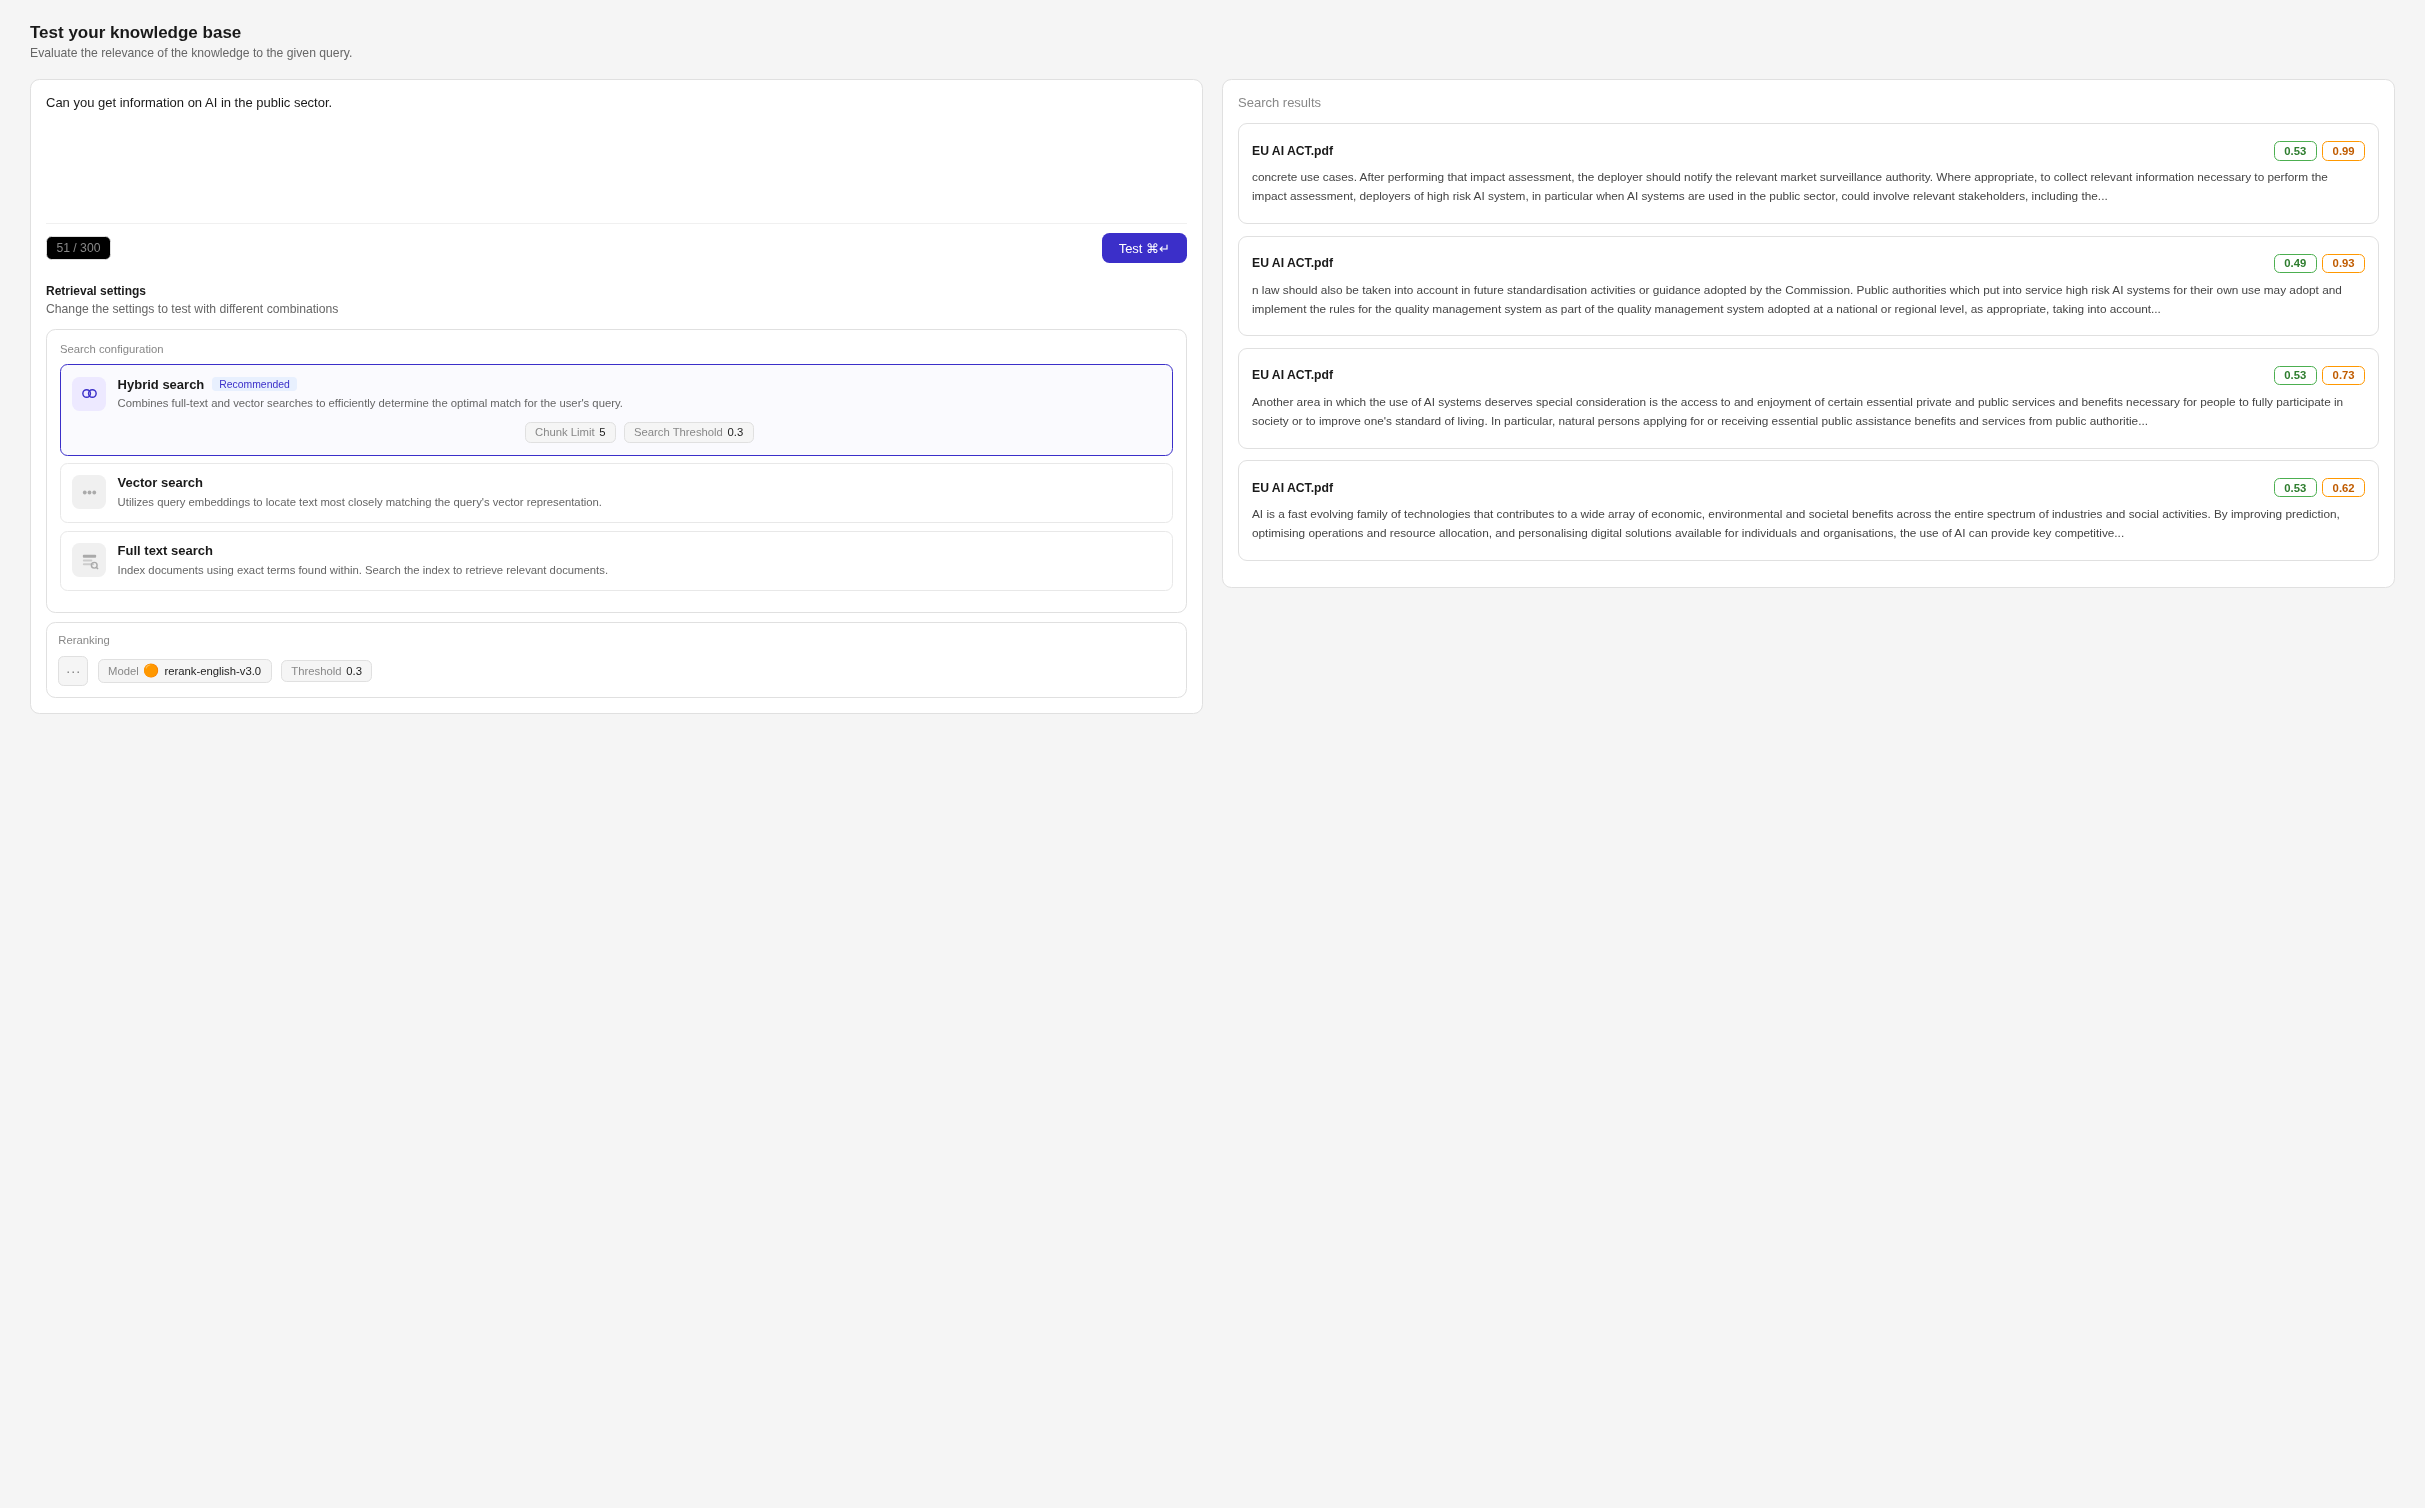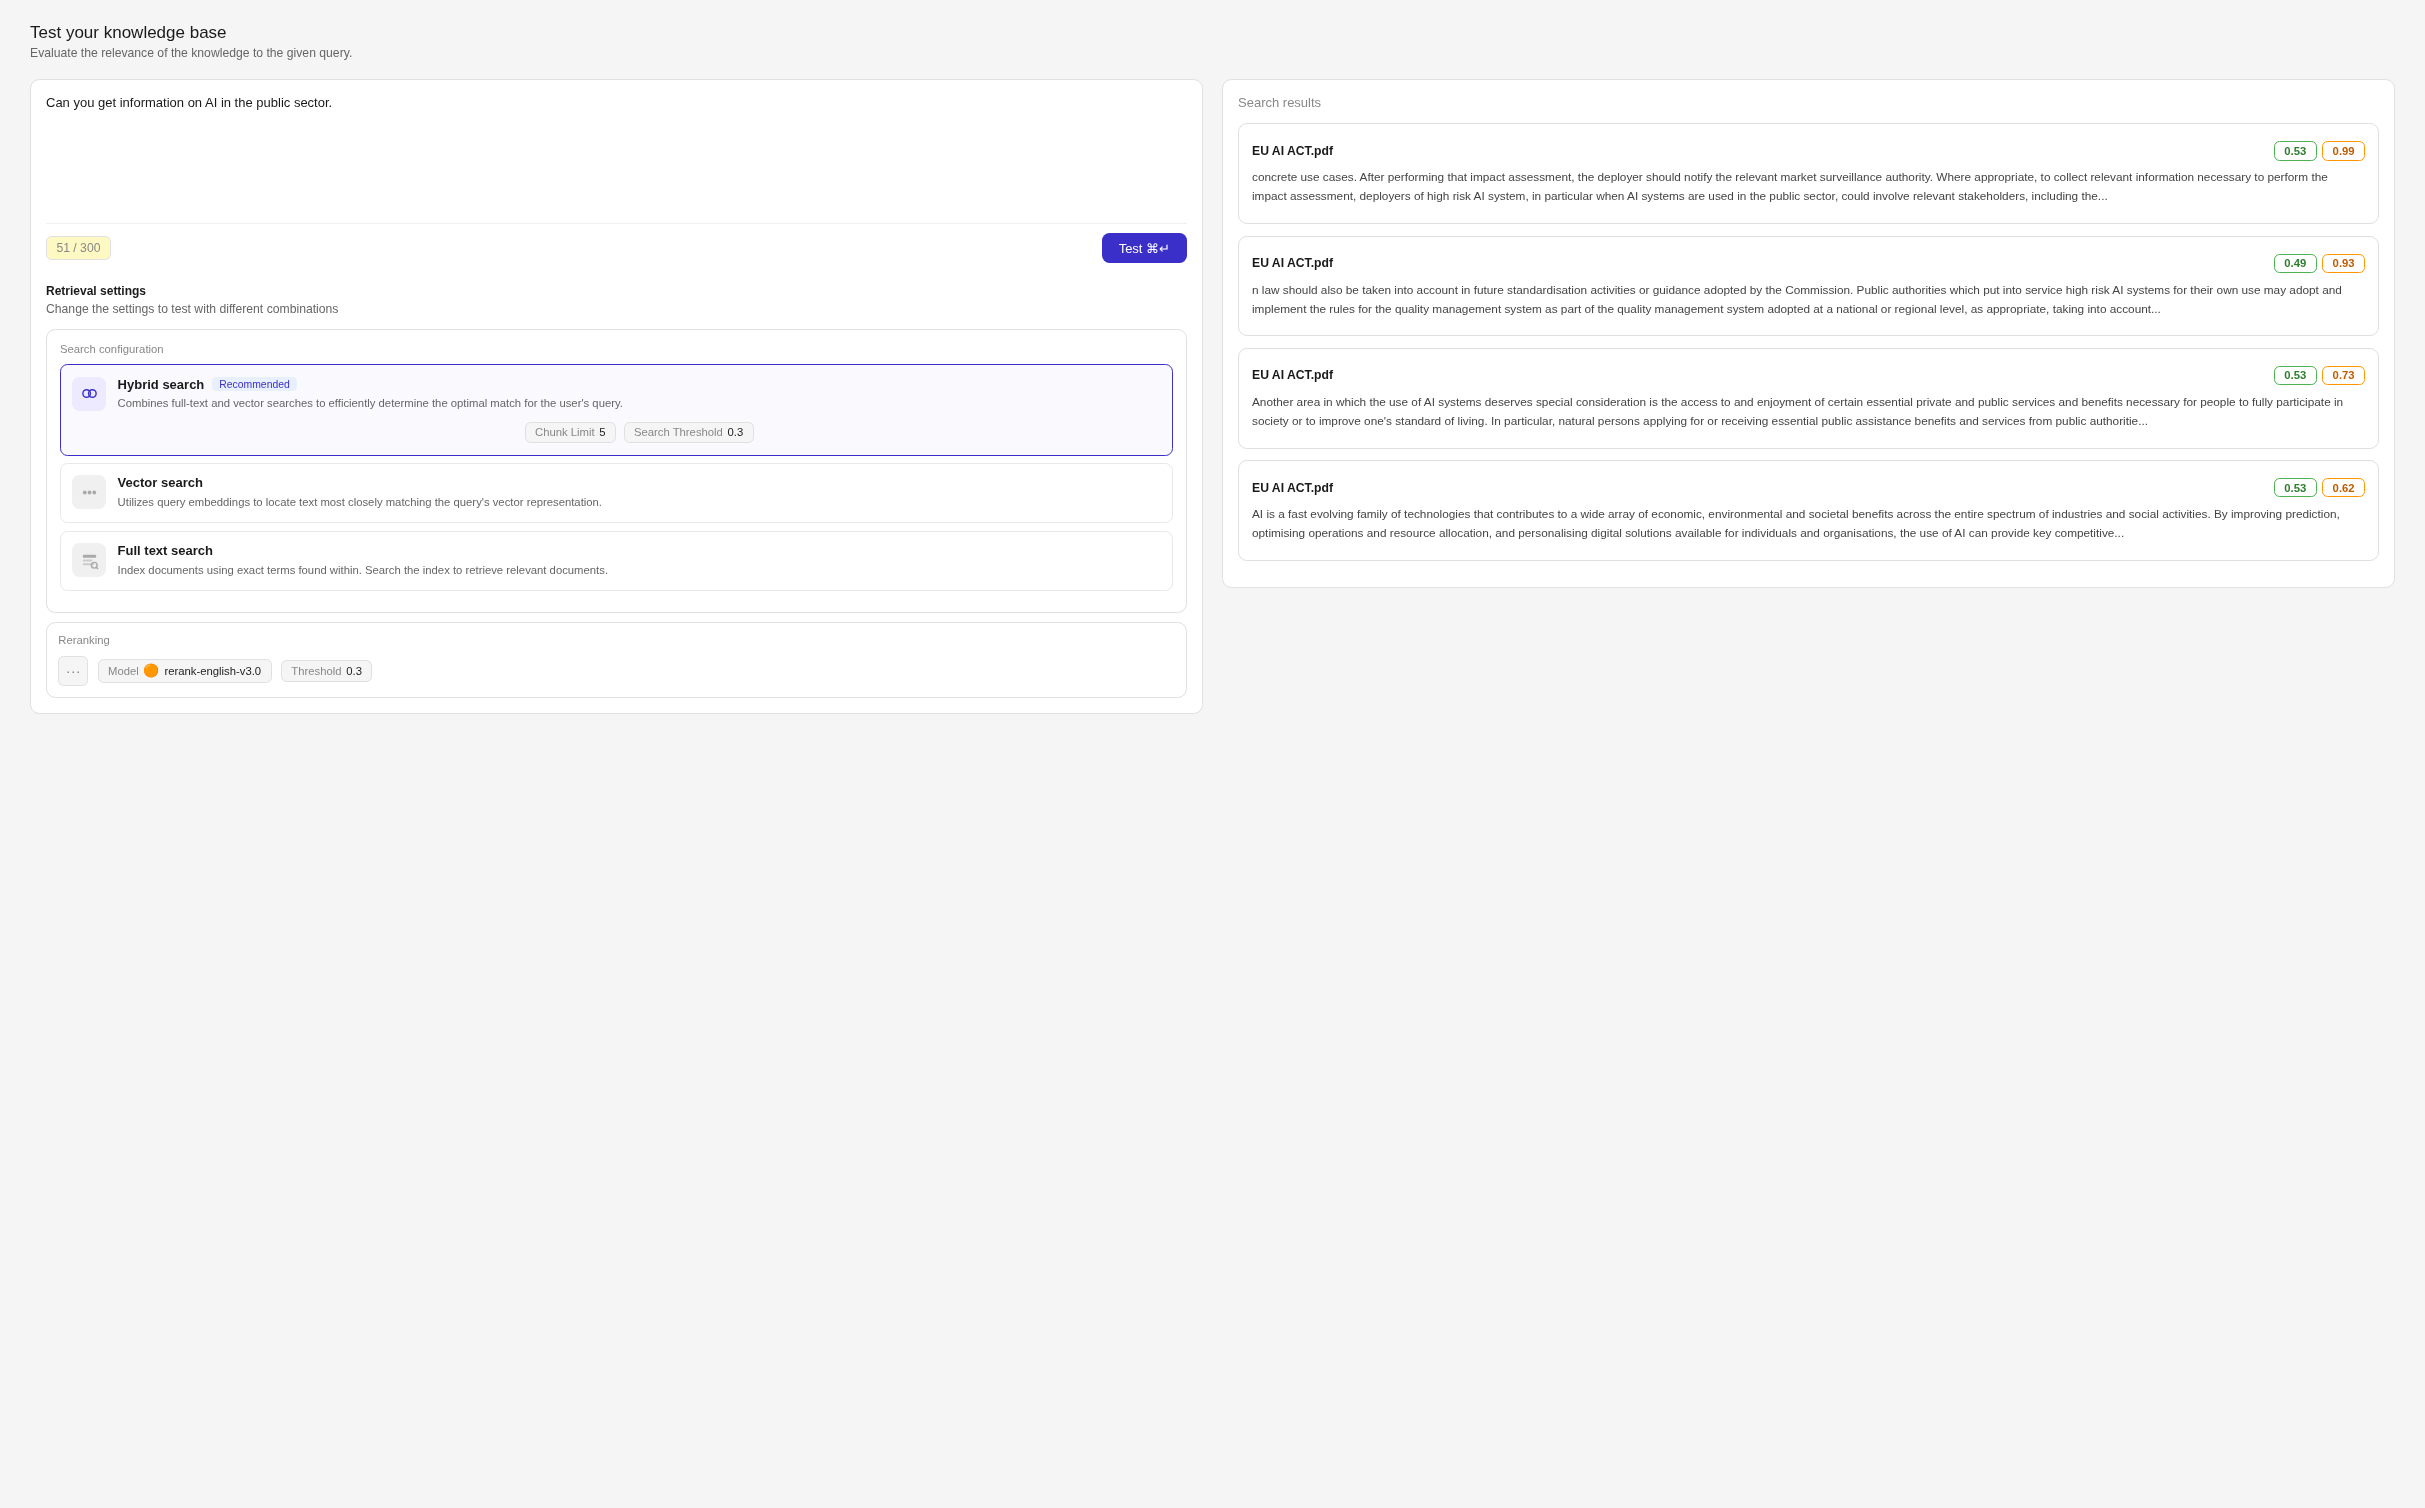--- a/index.html
+++ b/index.html
@@ -6,21 +6,21 @@
     body {
       font-family: -apple-system, BlinkMacSystemFont, 'Segoe UI', sans-serif;
       background: #f5f5f5;
       color: #1a1a1a;
       font-size: 13px;
       min-height: 100vh;
       padding: 22.6px 30px;
     }
     .page-title {
       font-size: 17px;
-      font-weight: 400;
+      font-weight: 700;
       margin-bottom: 3.8px;
     }
     .page-subtitle {
       color: #666;
       font-size: 12.2px;
       margin-bottom: 19px;
     }
     .main-layout {
       display: grid;
       grid-template-columns: 1fr 1fr;
@@ -48,21 +48,21 @@
       display: flex;
       justify-content: space-between;
       align-items: center;
       margin-top: 11.3px;
       padding-top: 9.4px;
       border-top: 0.9px solid #f0f0f0;
     }
     .char-count {
       font-size: 12.2px;
       color: #888;
-      background: #fef9c3;
+      background: #000000;
       border: 0.9px solid #e0e0e0;
       border-radius: 5.6px;
       padding: 3.8px 9.4px;
     }
     .test-button {
       background: #3b2fc9;
       color: #fff;
       border: none;
       border-radius: 7.5px;
       padding: 7.5px 17px;

